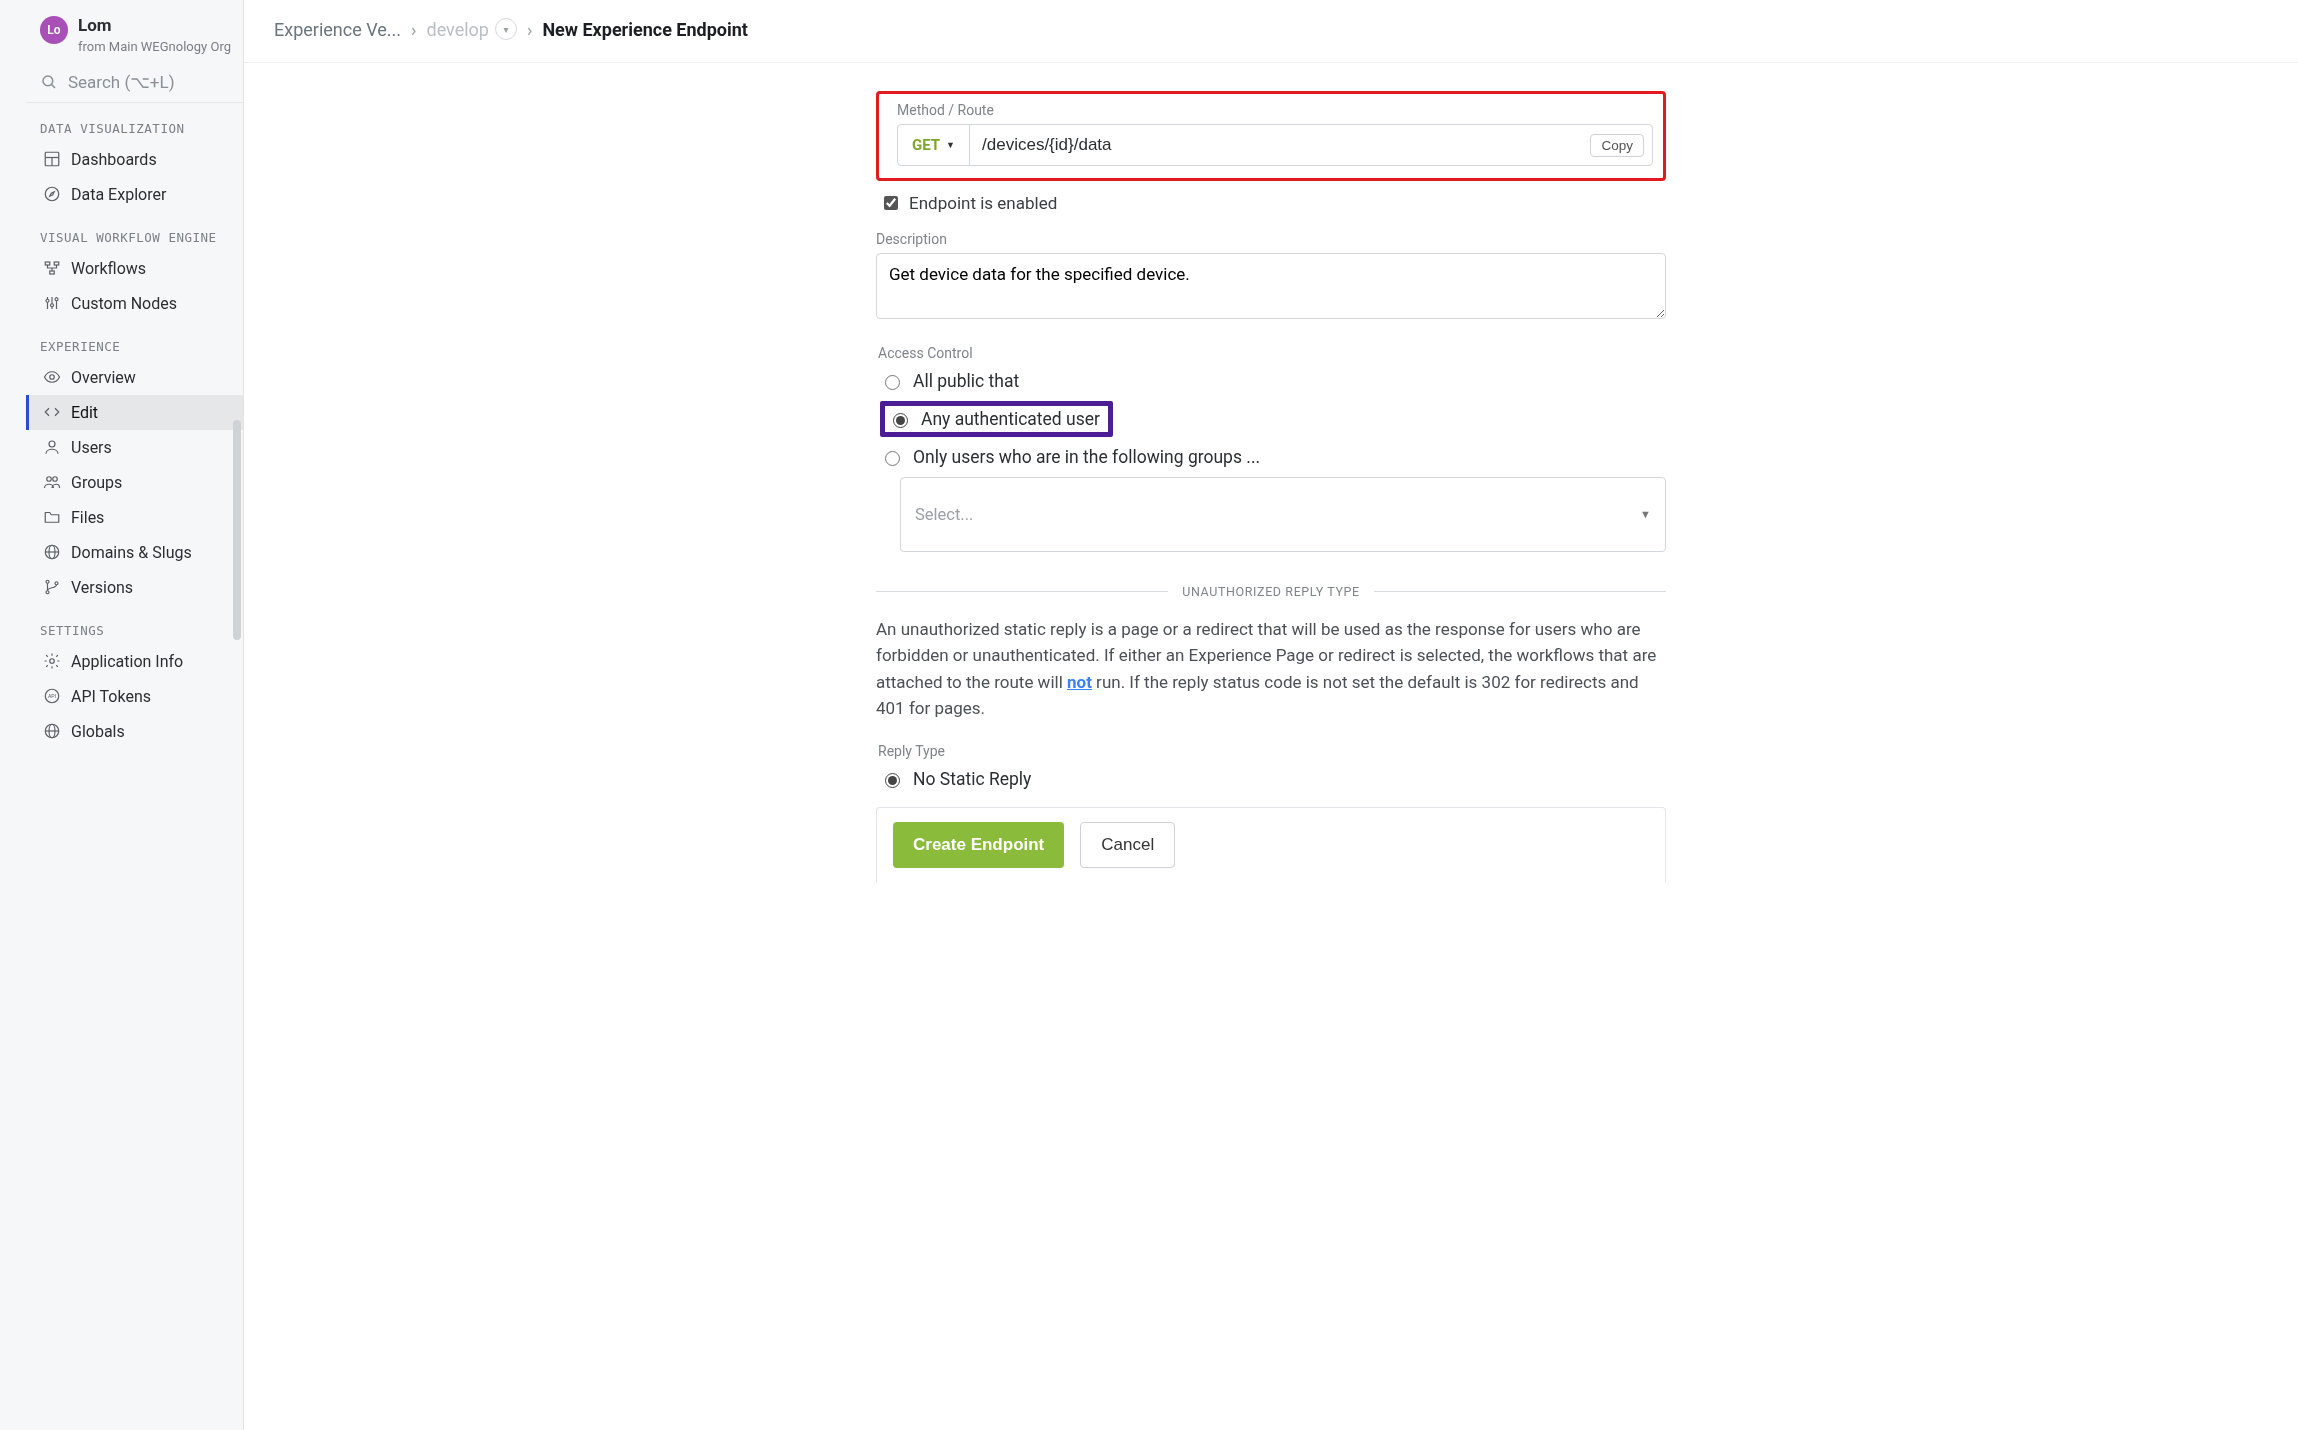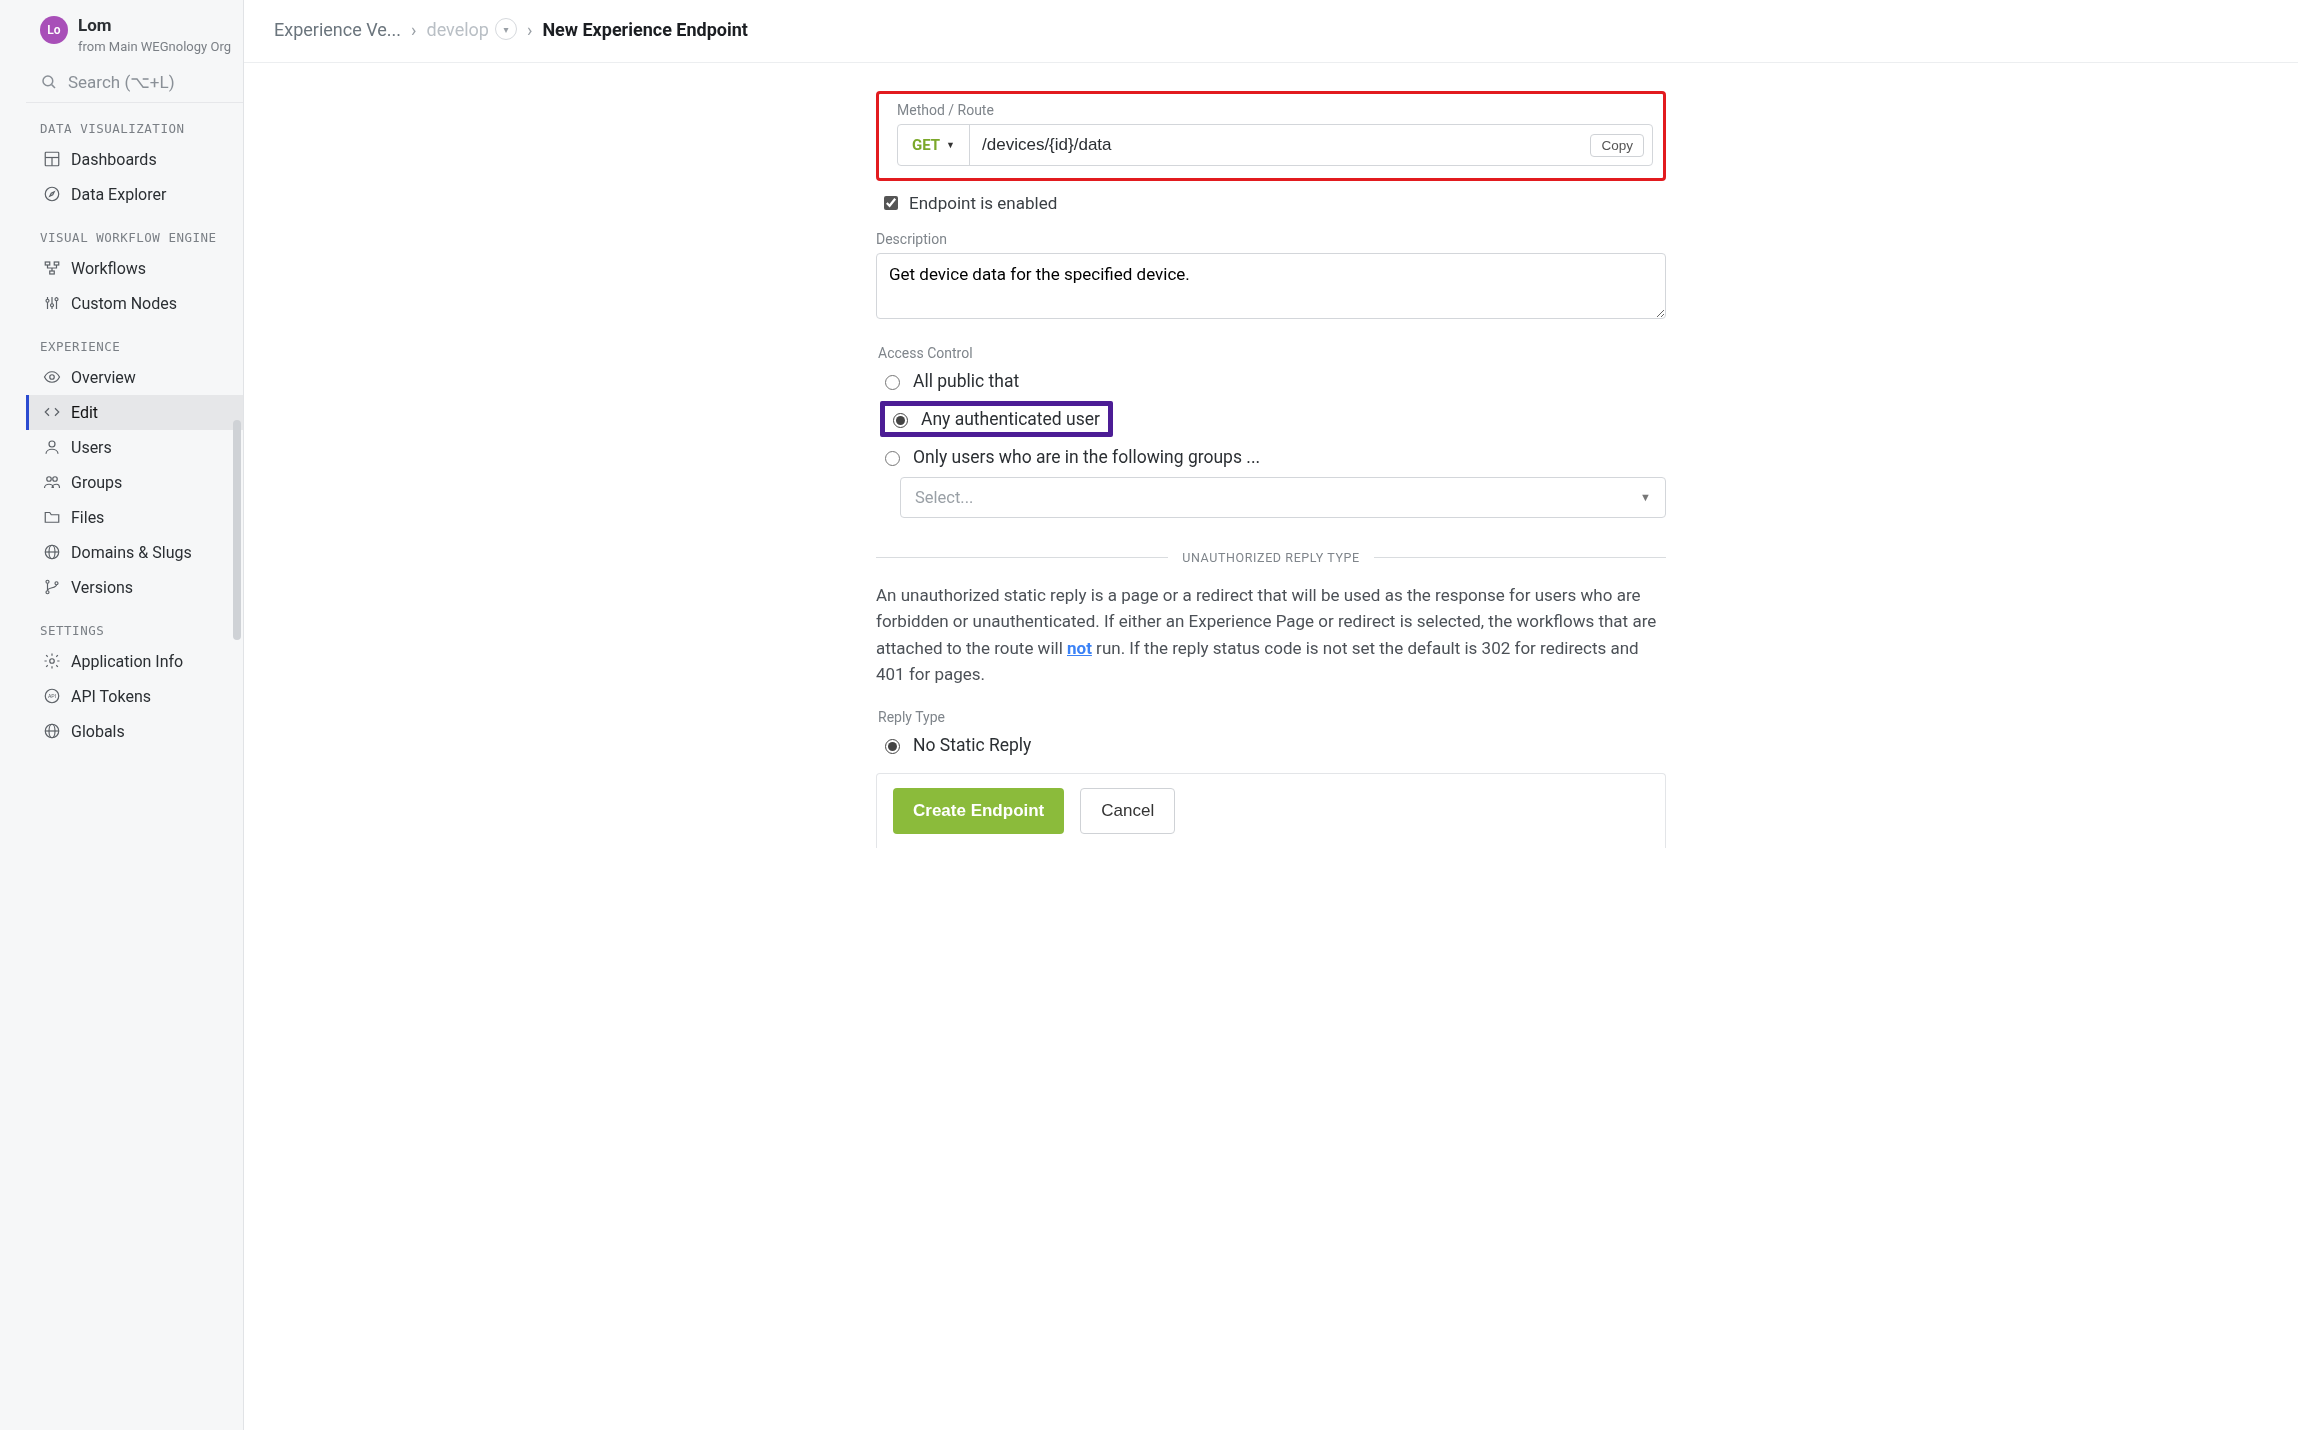--- a/index.html
+++ b/index.html
@@ -81,21 +81,21 @@
   .desc-box {
     width:100%; height:66px; resize:vertical;
     border:1px solid #d3d6da; border-radius:4px; padding:10px 12px; font-size:17px; font-family:inherit;
   }
   .section-small-label { font-size:14px; color:#7f858b; margin:22px 0 10px 2px;}
   .radio-row { display:flex; align-items:center; gap:10px; font-size:17.5px; color:#2b2f33; margin:10px 0 10px 4px;}
   .radio { width:15px; height:15px; accent-color:#444;}
   .radio-hl { display:inline-flex; align-items:center; gap:10px; border:5px solid #4c1d95; border-radius:2px; padding:3px 8px 3px 3px;}
   .select-box {
     margin:4px 0 0 24px; border:1px solid #d3d6da; border-radius:4px;
-    padding:10px 14px; color:#9aa0a6; font-size:16.5px; background:#fff;
+    padding:27px 14px; color:#9aa0a6; font-size:16.5px; background:#fff;
     display:flex; justify-content:space-between; align-items:center; cursor:pointer;
   }
   .select-box .caret { color:#777; font-size:11px;}
   .divider-wrap { display:flex; align-items:center; gap:14px; margin:32px 0 14px 0;}
   .divider-line { flex:1; height:1px; background:#d9dcdf;}
   .divider-text { font-size:12.5px; letter-spacing:0.6px; color:#7f858b;}
   .paragraph { font-size:17px; color:#4c5157; line-height:1.55; }
   .paragraph b { color:#3b82f6;text-decoration:underline;}
   
   .footer {

